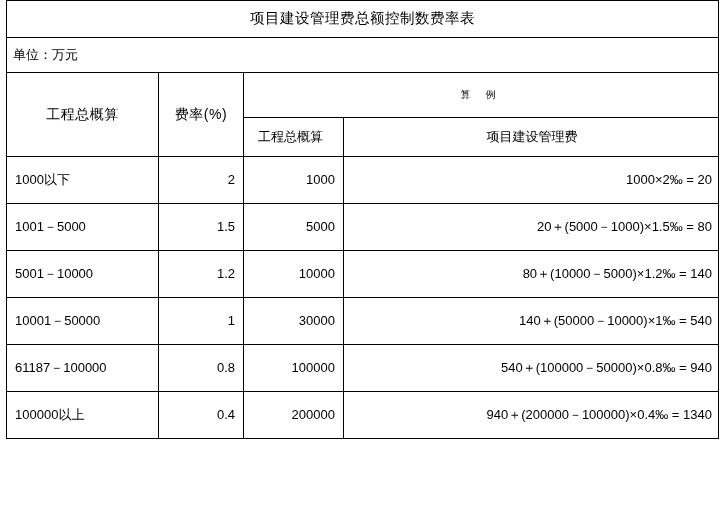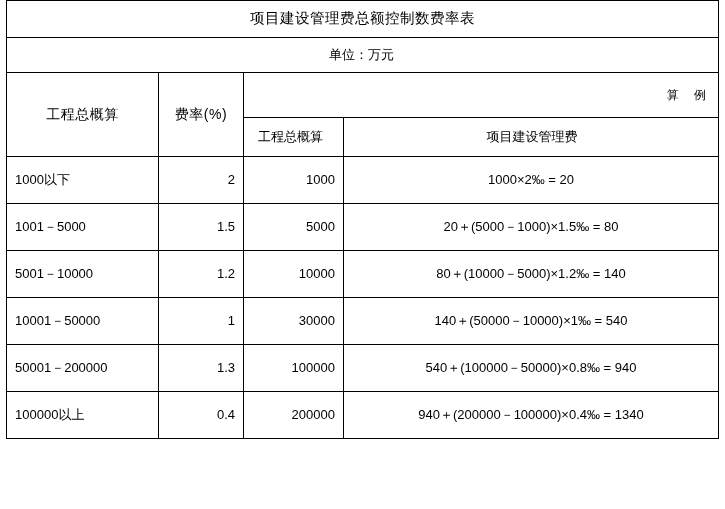--- a/index.html
+++ b/index.html
@@ -49,32 +49,32 @@
   }
   .title-text {
     text-align: center;
     font-size: 14.5px;
     letter-spacing: 0.5px;
   }
   .unit-row td {
     height: 34px;
   }
   .unit-text {
-    text-align: center;
+    text-align: left;
     font-size: 13px;
     padding-right: 8px;
   }
   .hdr-main {
     text-align: center;
     font-size: 14px;
     letter-spacing: 0.5px;
   }
   .hdr-example {
-    text-align: right;
-    font-size: 12px;
+    text-align: center;
+    font-size: 10px;
     letter-spacing: 6px;
     padding-left: 6px;
   }
   .hdr-sub {
     text-align: center;
     font-size: 13px;
     padding-left: 8px;
   }
   .hdr-sub.center {
     text-align: center;
@@ -87,21 +87,21 @@
     text-align: left;
     padding-left: 8px;
     font-size: 13px;
   }
   .right {
     text-align: right;
     padding-right: 8px;
     font-size: 13px;
   }
   .formula {
-    text-align: center;
+    text-align: right;
     padding-left: 6px;
     font-size: 13px;
     white-space: nowrap;
   }
   .hdr-row-top td { height: 44px; }
   .hdr-row-bot td { height: 38px; }
   .nowrap { white-space: nowrap; }
 </style>
 </head>
 <body>
@@ -200,24 +200,24 @@
         <td>
           <div class="cell right">30000</div>
         </td>
         <td>
           <div class="cell formula">140＋(50000－10000)×1‰ = 540</div>
         </td>
       </tr>
 
       <tr class="data-row">
         <td>
-          <div class="cell left nowrap">50001－200000</div>
-        </td>
-        <td>
-          <div class="cell right">1.3</div>
+          <div class="cell left nowrap">61187－100000</div>
+        </td>
+        <td>
+          <div class="cell right">0.8</div>
         </td>
         <td>
           <div class="cell right">100000</div>
         </td>
         <td>
           <div class="cell formula">540＋(100000－50000)×0.8‰ = 940</div>
         </td>
       </tr>
 
       <tr class="data-row">

